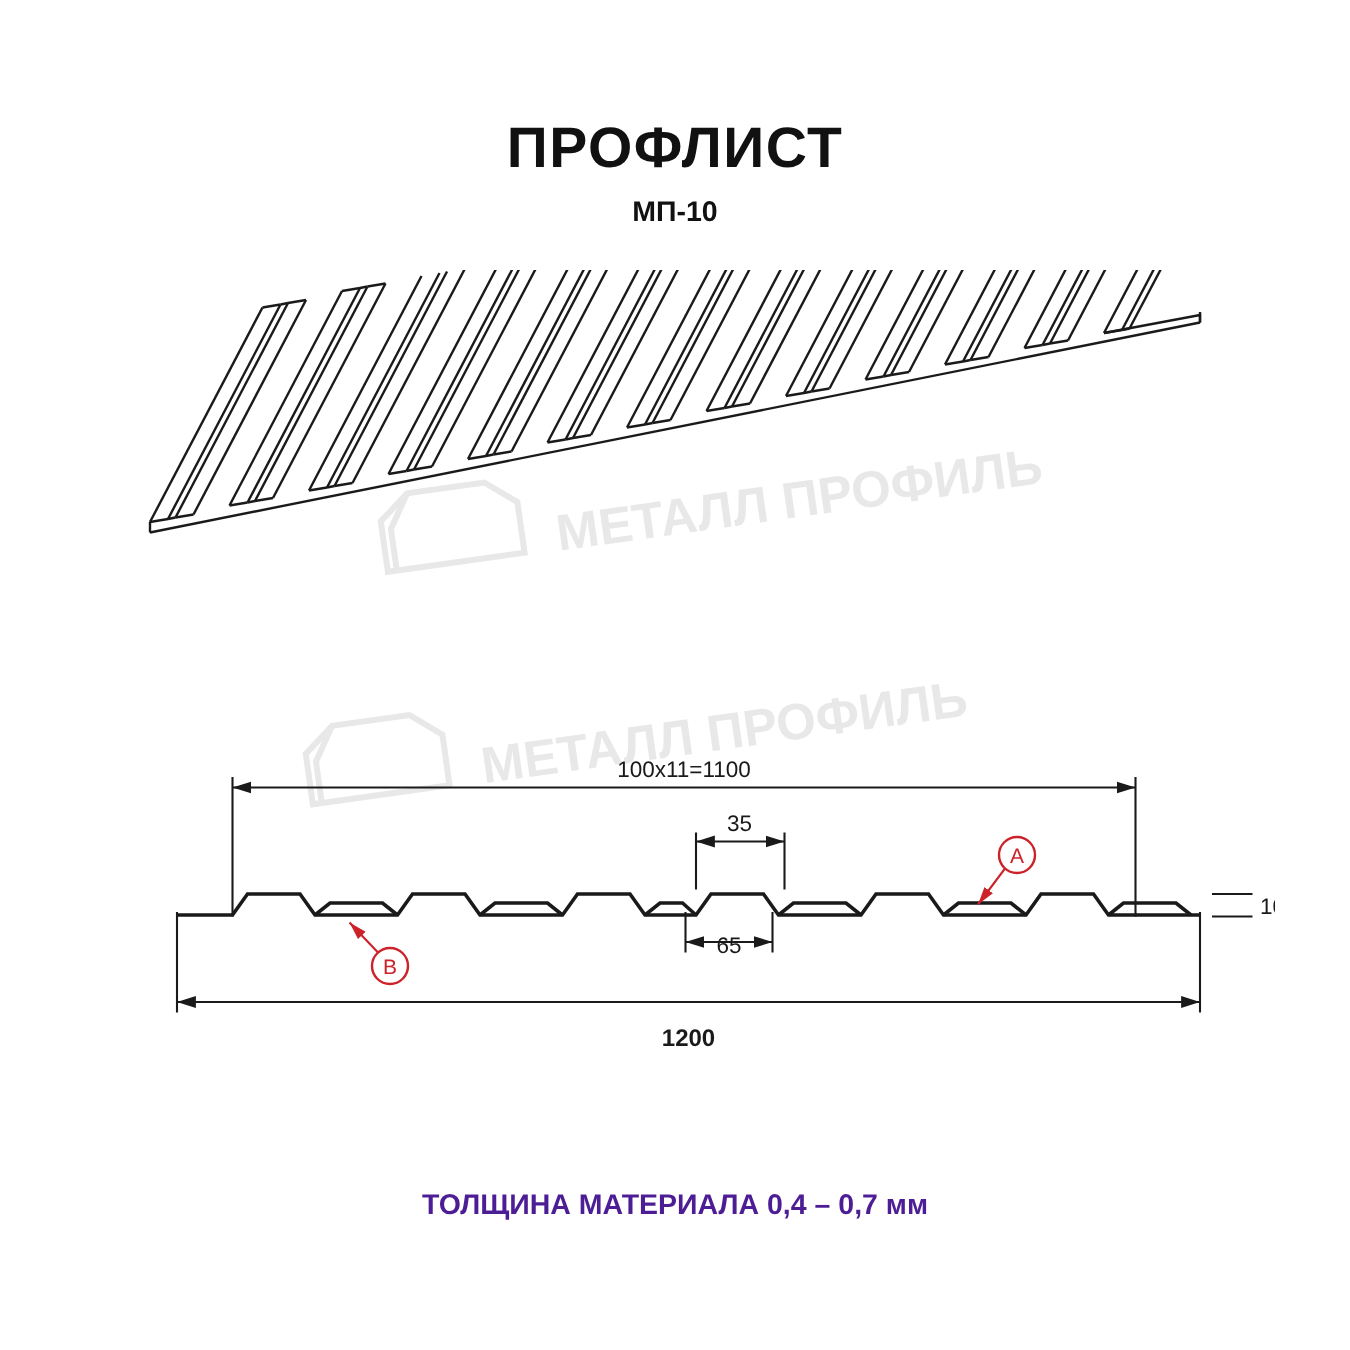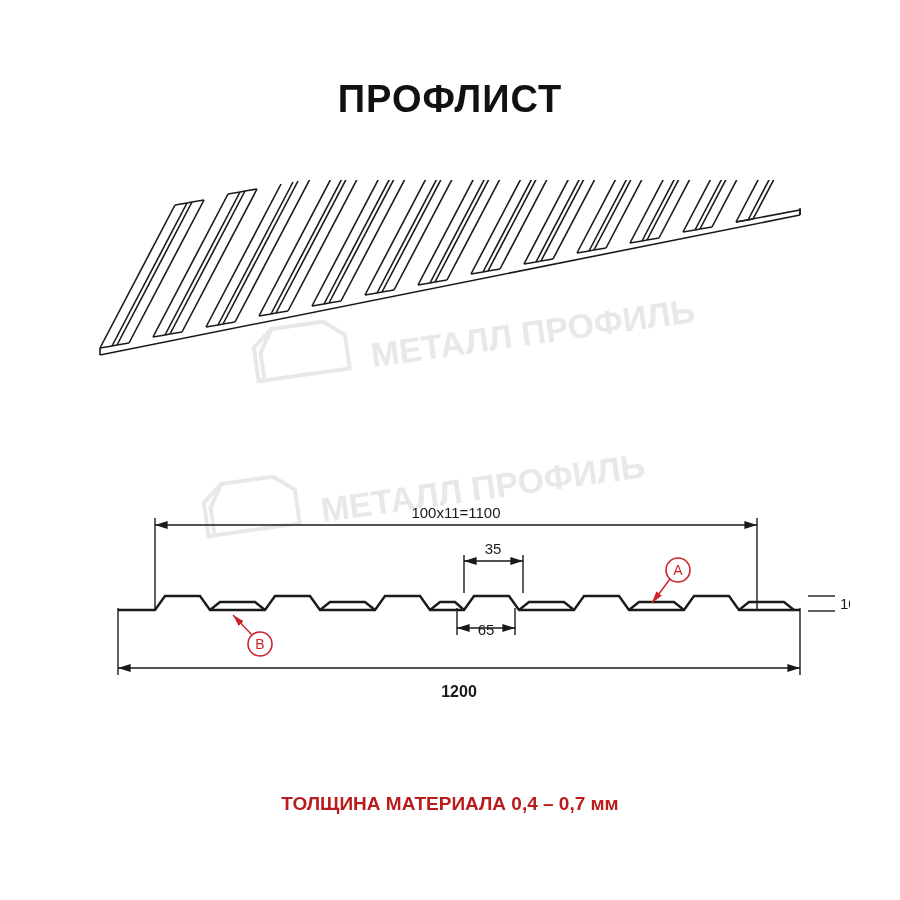--- a/index.html
+++ b/index.html
@@ -42,21 +42,21 @@
     color: #111111;
   }
   .footnote {
     position: absolute;
     top: 793px;
     left: 0;
     width: 900px;
     text-align: center;
     font-size: 19px;
     font-weight: bold;
-    color: #b91c1c;
+    color: #4c1d95;
   }
   svg { display: block; }
   .iso-wrap {
     position: absolute;
     top: 180px;
     left: 60px;
   }
   .section-wrap {
     position: absolute;
     top: 463px;
@@ -71,20 +71,21 @@
   text {
     font-family: "Liberation Sans", sans-serif;
   }
 </style>
 </head>
 <body>
 
 <div class="page">
 
   <div class="title">ПРОФЛИСТ</div>
+  <div class="subtitle">МП-10</div>
 
   <div class="wm-wrap">
     <svg width="900" height="900" viewBox="0 0 900 900">
       <g transform="translate(480,340) rotate(-8)">
         <g fill="none" stroke="#e8e8e8" stroke-width="4">
           <path d="M-225,-24 l20,-16 l52,0 l20,16 l0,34 l-92,0 z"></path>
           <path d="M-205,-40 l-14,22 l0,28"></path>
         </g>
         <text x="-110" y="12" font-size="34" font-weight="bold" fill="#e8e8e8">МЕТАЛЛ ПРОФИЛЬ</text>
       </g>

